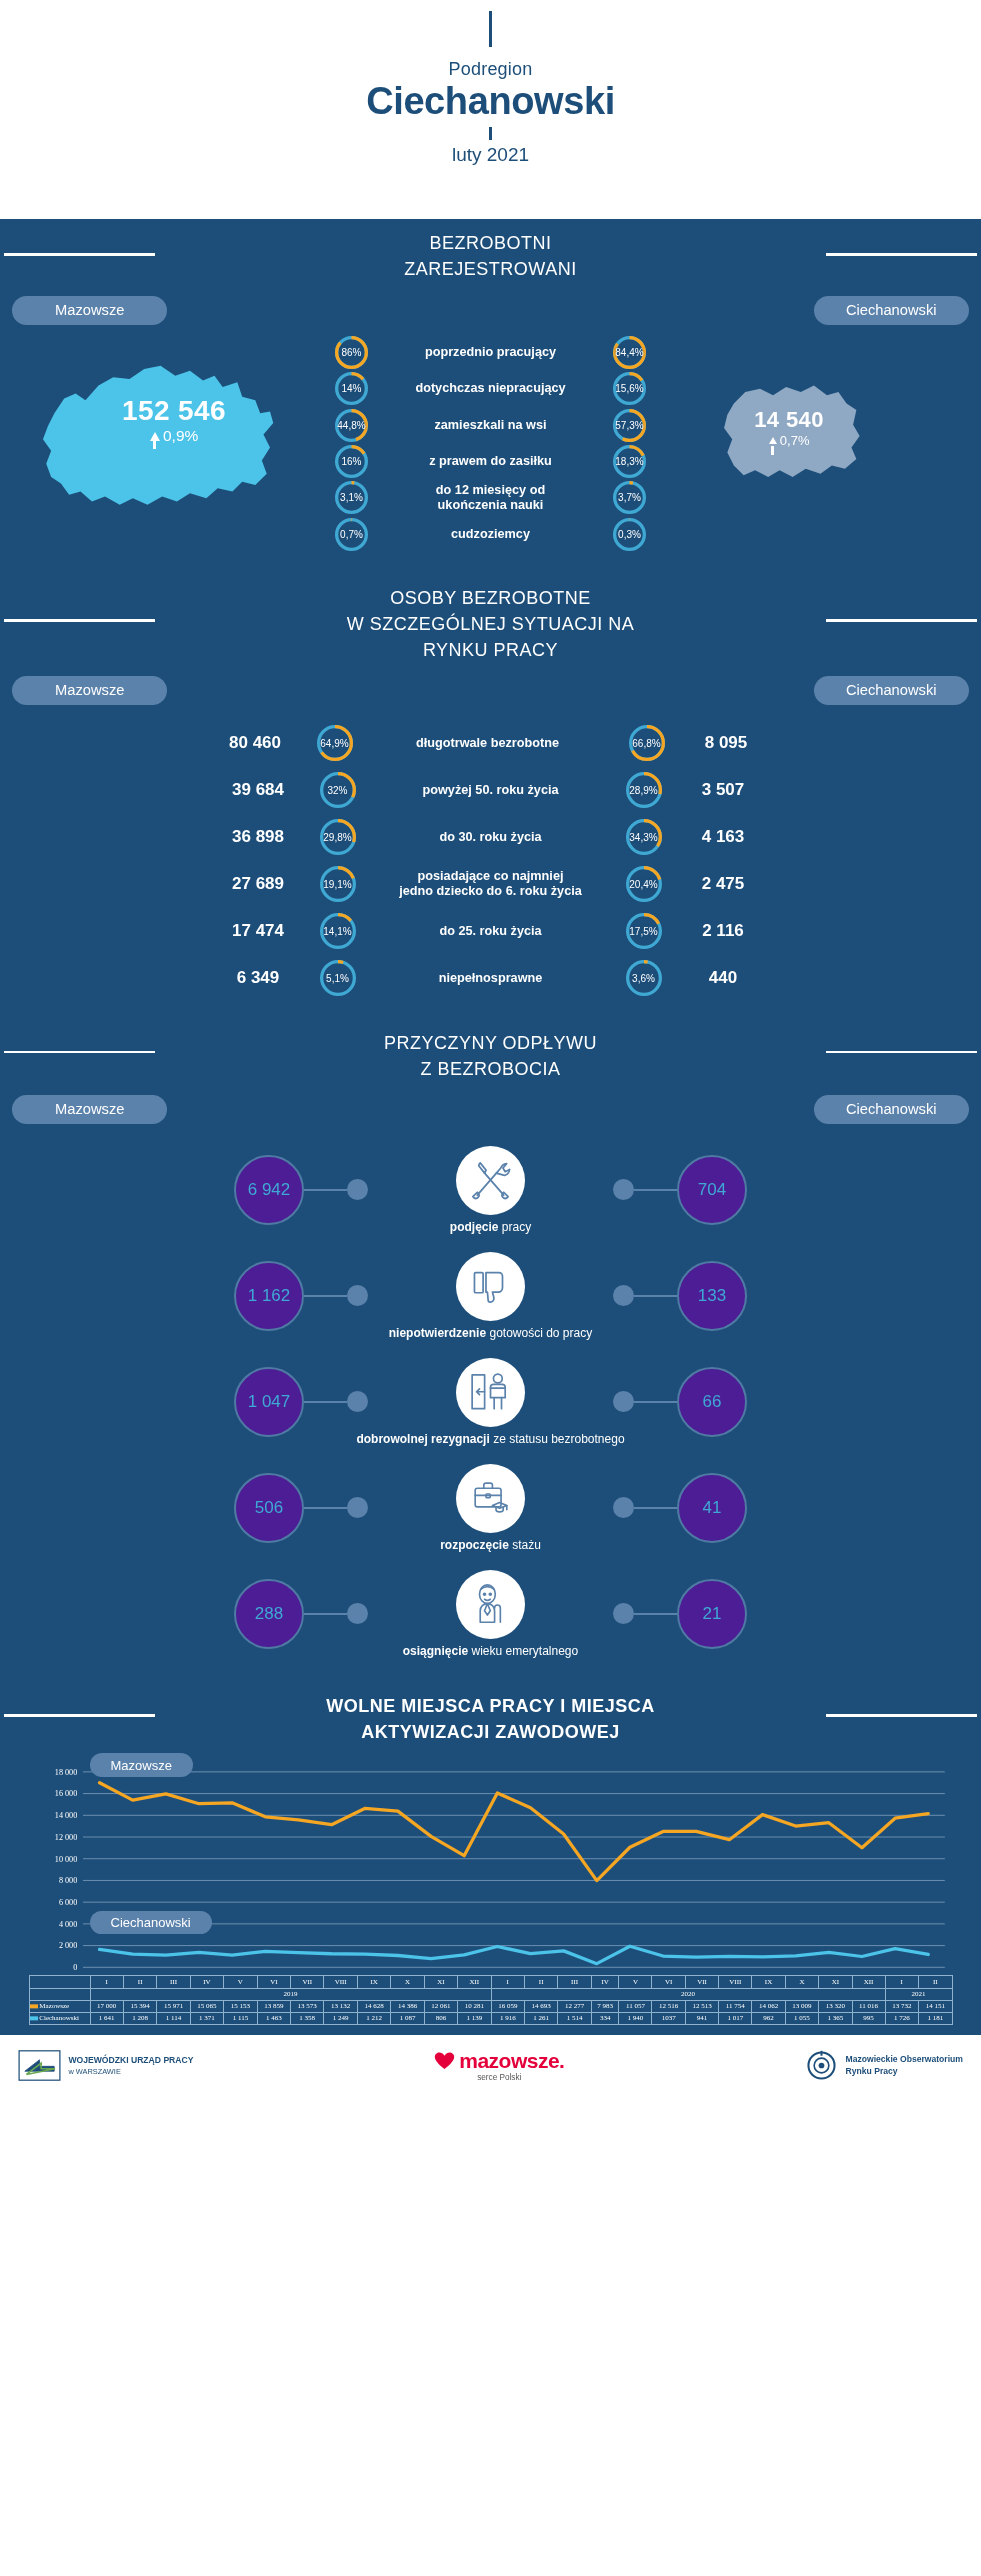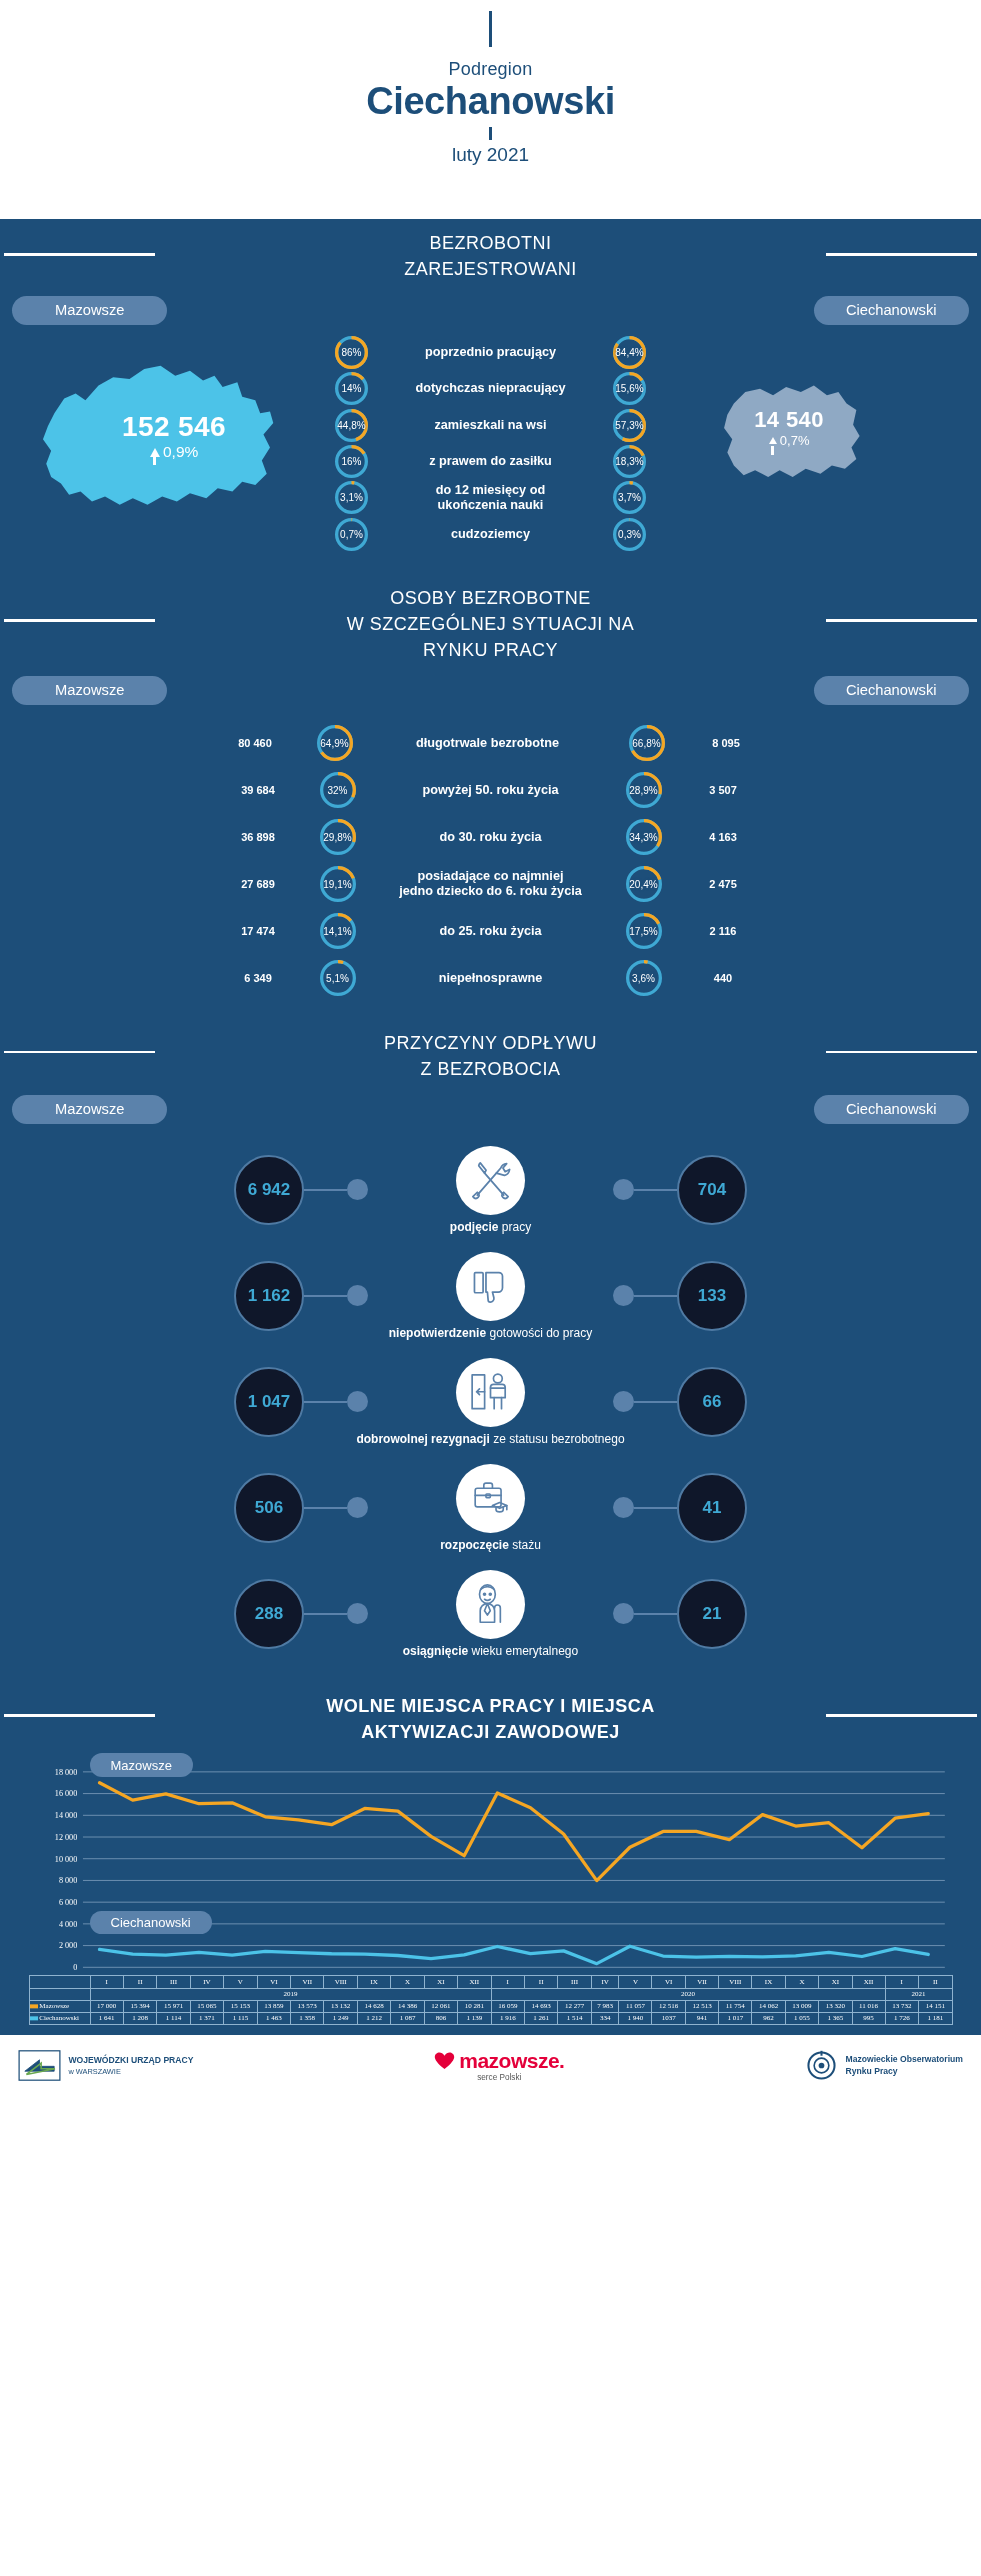--- a/index.html
+++ b/index.html
@@ -95,30 +95,30 @@
   }
   .arrow-up:after{
     content:""; position:absolute; left:-1.6px; top:9px; width:3.3px; height:8.2px; background:#fff;
   }
 
   
   .val-row {
     display: flex; align-items: center; justify-content: center;
     height: 47px;
   }
-  .val-num { width: 123px; text-align: center; color: #fff; font-size: 11px; font-weight: bold; }
+  .val-num { width: 123px; text-align: center; color: #fff; font-size: 17px; font-weight: bold; }
   .val-label { width: 270px; text-align: center; color:#fff; font-size: 12.7px; font-weight: bold; line-height:1.25; }
 
   
   .out-row { display: flex; align-items: center; justify-content: center; position: relative; height: 106px; }
   .big-circle {
-    width: 70px; height: 70px; border-radius: 50%; background: #0f172a;
+    width: 70px; height: 70px; border-radius: 50%; background: #4c1d95;
     border: 2.5px solid #4f7aa3;
     display: flex; align-items: center; justify-content: center;
-    color: #3fa9d4; font-size: 17px; font-weight: bold; flex:0 0 auto;
+    color: #3fa9d4; font-size: 17px; font-weight: normal; flex:0 0 auto;
   }
   .connector { display:flex; align-items:center; flex:0 0 auto; }
   .conn-line { width: 43px; height: 2.5px; background: #5b82ab; }
   .small-dot { width: 21px; height: 21px; border-radius: 50%; background: #5b82ab; flex:0 0 auto;}
   .icon-circle {
     width: 69px; height: 69px; border-radius: 50%; background: #fff;
     display:flex; align-items:center; justify-content:center; flex:0 0 auto;
   }
   .out-center { width: 245px; display:flex; flex-direction: column; align-items:center; }
   .out-caption { color:#fff; font-size: 12px; margin-top: 4.9px; text-align:center; white-space:nowrap;}
@@ -192,21 +192,21 @@
               L128,210 L112,216 L98,204 L84,208 L74,194 L62,186 L56,170 L62,154 L52,140
               L58,124 Z"></path>
 
             <path fill="#8fa9c4" d="
               M898,96 L912,82 L930,78 L946,86 L962,76 L980,82 L996,74 L1012,86
               L1026,82 L1036,96 L1048,104 L1044,122 L1052,136 L1042,150 L1048,164
               L1034,176 L1018,172 L1004,182 L986,176 L970,186 L954,178 L940,186
               L924,178 L910,184 L898,172 L890,156 L896,140 L886,126 L890,110 Z"></path>
           </svg>
 
-          <div class="map-num" style="left:72px; top:86px; width:204px;">
+          <div class="map-num" style="left:72px; top:70px; width:204px;">
             <div class="big">152 546</div>
             <div class="chg">
               <span class="arrow-up"></span>
               <span>0,9%</span>
             </div>
           </div>
 
           <div class="map-num" style="left:699px; top:82px; width:180px;">
             <div class="big small">14 540</div>
             <div class="chg" style="font-size:13px;">

